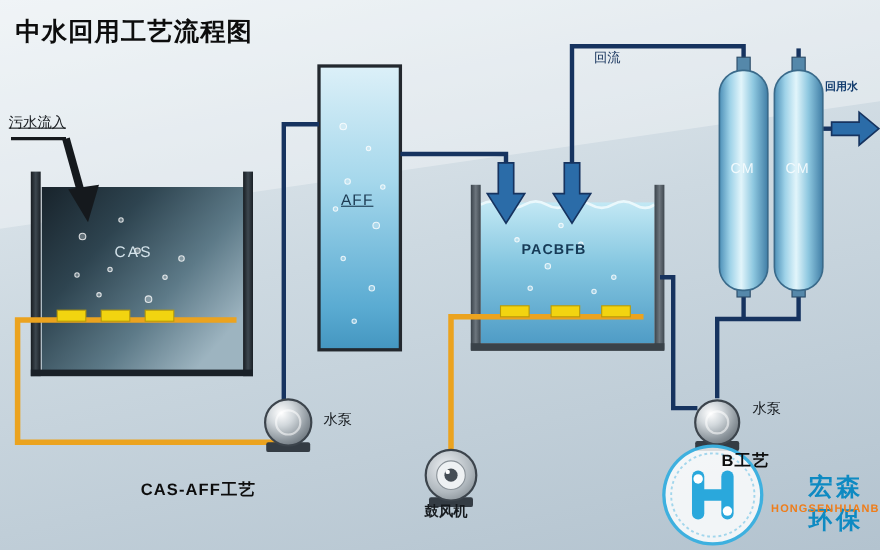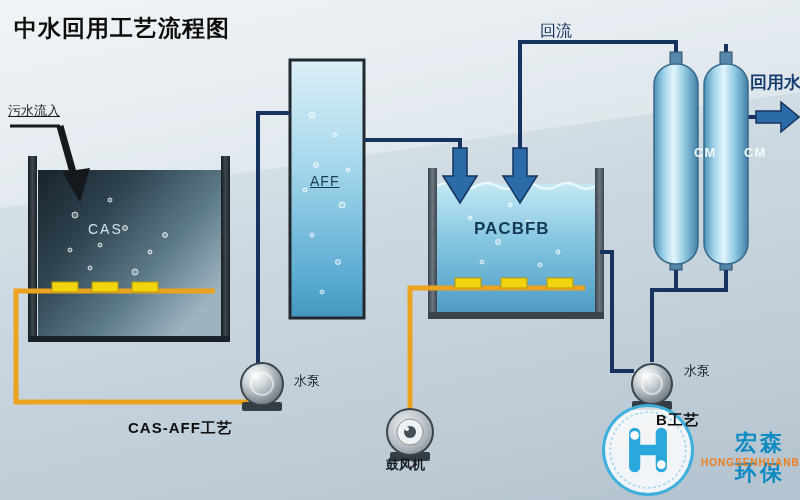--- a/index.html
+++ b/index.html
@@ -7,24 +7,24 @@
     position:relative;width:800px;height:500px;overflow:hidden;
     background:linear-gradient(168deg,#e9eff3 0%,#cdd9e1 45%,#b3c3cf 100%);
     font-family:"Liberation Sans",sans-serif;
   }
   .layer{position:absolute;left:0;top:0;}
   .label{position:absolute;white-space:nowrap;line-height:1.1;}
   .title{font-size:23px;font-weight:bold;color:#0d0d0d;letter-spacing:1px;}
   .small{font-size:13px;color:#15191d;}
   .tanktext{font-size:14px;color:#d3e2ea;letter-spacing:2px;}
   .afftext{font-size:14px;color:#1c3a52;letter-spacing:1px;}
-  .pactext{font-size:17px;font-weight:bold;color:#163a56;letter-spacing:1px;}
-  .cmtext{font-size:13px;font-weight:bold;color:#f2fafd;letter-spacing:1px;padding-left:30px;}
-  .navytext{font-size:16px;color:#13305a;}
-  .reusetext{font-size:17px;font-weight:bold;color:#123c6e;}
+  .pactext{font-size:13px;font-weight:bold;color:#163a56;letter-spacing:1px;}
+  .cmtext{font-size:13px;font-weight:normal;color:#f2fafd;letter-spacing:1px;}
+  .navytext{font-size:12px;color:#13305a;margin-top:24px;}
+  .reusetext{font-size:10px;font-weight:bold;color:#123c6e;}
   .proc{font-size:15px;font-weight:bold;color:#0d0d0d;letter-spacing:1px;}
   .logo-circle{
     position:absolute;left:602px;top:404px;width:92px;height:92px;border-radius:50%;
     border:3px solid rgba(42,168,220,.9);background:rgba(255,255,255,.82);
     box-sizing:border-box;z-index:6;
   }
   .logo-cn{position:absolute;left:702px;top:428px;font-size:22px;font-weight:bold;color:#0e8ac2;letter-spacing:3px;z-index:6;margin-left:33px;}
   .logo-en{position:absolute;left:701px;top:457px;font-size:10px;font-weight:bold;color:#ef7d1a;letter-spacing:1px;z-index:6;}
   .z5{z-index:5;text-align:right;}
   .z7{z-index:7;}
@@ -194,40 +194,40 @@
         <circle cx="482" cy="262" r="2"></circle>
         <circle cx="540" cy="265" r="2"></circle>
       <circle cx="510" cy="205" r="2"></circle>
     </g>
   </svg>
 
   <div class="label title z5" style="left:14px;top:16px;">中水回用工艺流程图</div>
 
   <div class="label small z5" style="left:8px;top:104px;text-decoration:underline;">污水流入</div>
 
-  <div class="label tanktext z5" style="left:88px;top:222px;">CAS</div>
+  <div class="label tanktext z5" style="left:104px;top:222px;">CAS</div>
 
   <div class="label afftext z5" style="left:310px;top:174px;text-decoration:underline;">AFF</div>
 
   <div class="label pactext z5" style="left:474px;top:220px;">PACBFB</div>
 
   <div class="label cmtext z5" style="left:664px;top:146px;">CM</div>
   <div class="label cmtext z5" style="left:714px;top:146px;">CM</div>
 
   <div class="label navytext z5" style="left:540px;top:22px;">回流</div>
 
   <div class="label reusetext z5" style="left:750px;top:74px;">回用水</div>
 
   <div class="label small z5" style="left:294px;top:374px;">水泵</div>
 
   <div class="label small z5" style="left:684px;top:364px;">水泵</div>
 
   <div class="label small z5" style="left:386px;top:458px;font-weight:bold;">鼓风机</div>
 
-  <div class="label proc z5" style="left:128px;top:420px;">CAS-AFF工艺</div>
+  <div class="label proc z5" style="left:128px;top:438px;">CAS-AFF工艺</div>
 
   <div class="label proc z7" style="left:656px;top:412px;">B工艺</div>
 
   <div class="logo-circle">
     <svg width="86" height="86" viewBox="0 0 100 100">
       <circle cx="50" cy="50" r="44" fill="none" stroke="rgba(42,168,220,0.4)" stroke-width="2" stroke-dasharray="3,3"></circle>
       <rect x="28" y="24" width="13" height="52" rx="6.5" fill="#2aa8dc"></rect>
       <rect x="59" y="24" width="13" height="52" rx="6.5" fill="#2aa8dc"></rect>
       <rect x="30" y="44" width="40" height="12" rx="5" fill="#2aa8dc"></rect>
       <circle cx="34.5" cy="33" r="5" fill="#ffffff"></circle>

